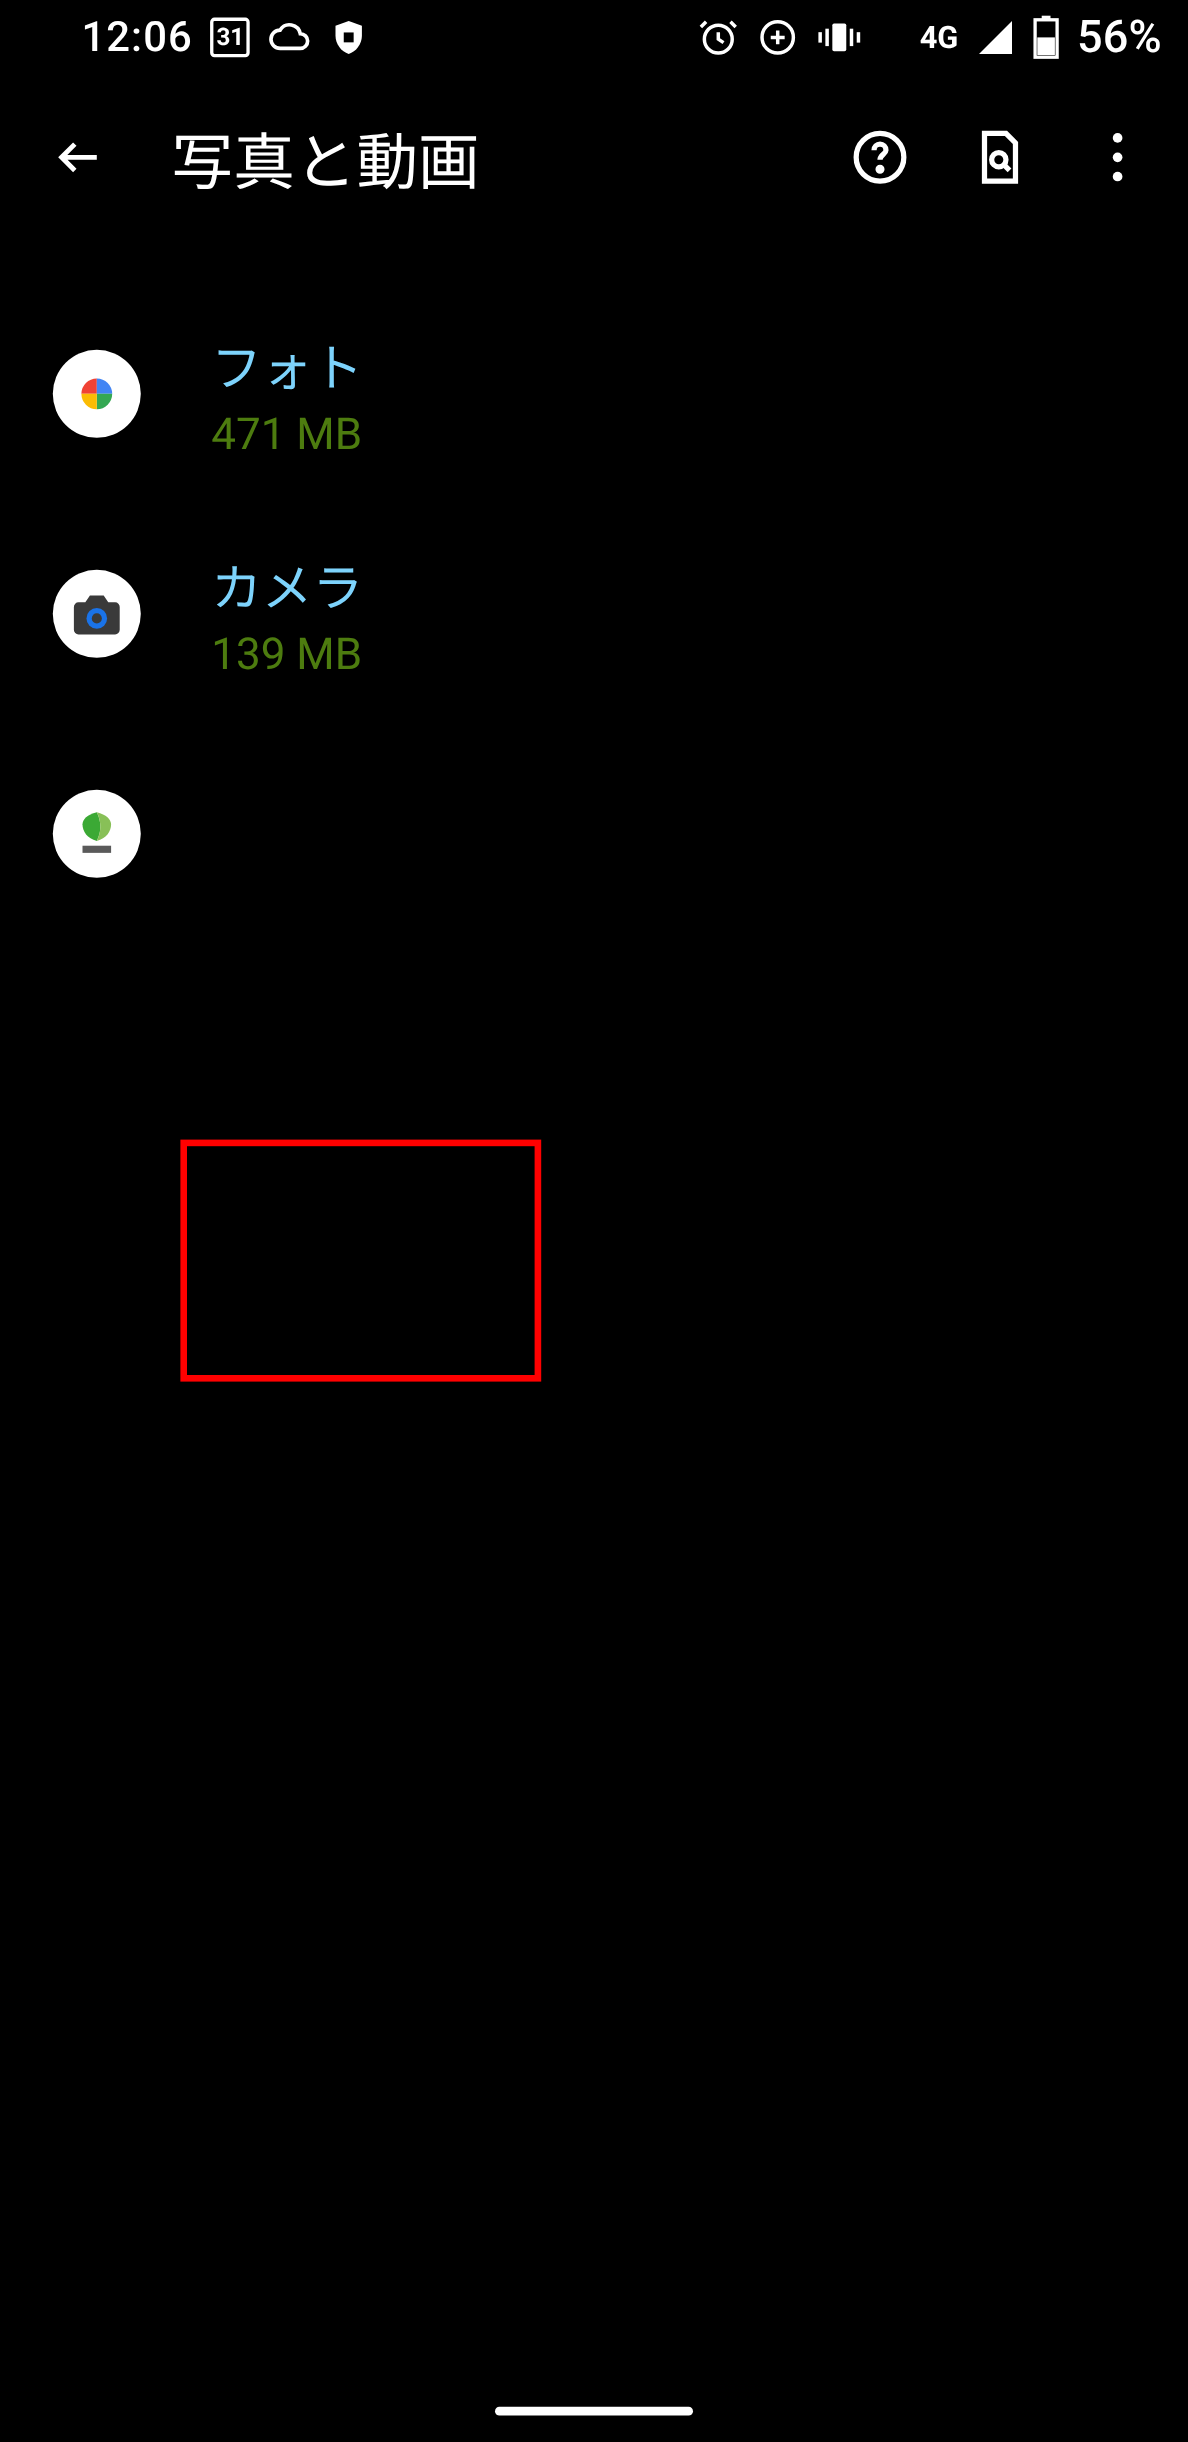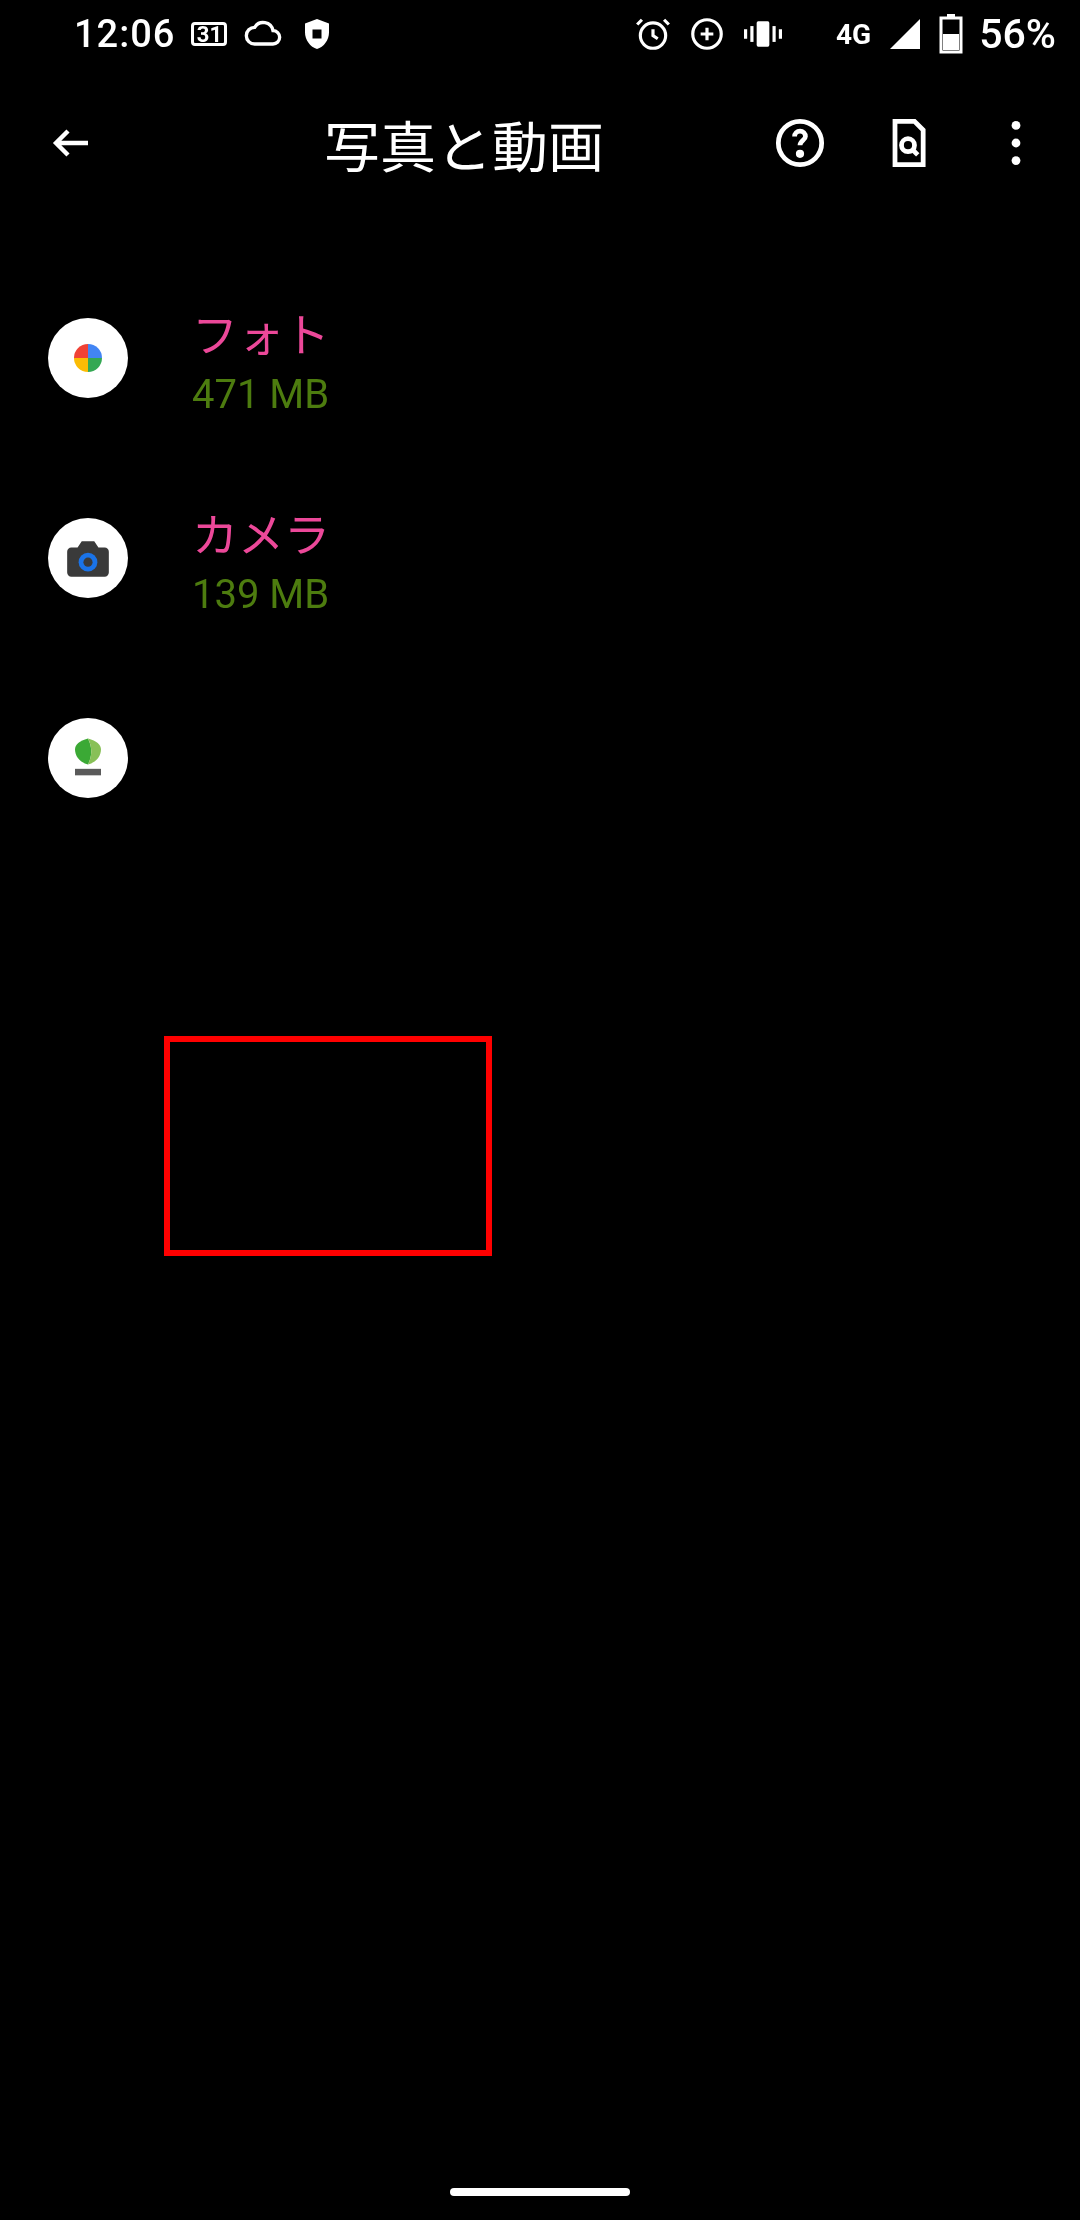--- a/index.html
+++ b/index.html
@@ -18,34 +18,33 @@
     display: flex;
     justify-content: space-between;
     align-items: center;
     padding: 8px 24px 8px 38px;
     height: 68px;
   }
   .status-left, .status-right { display: flex; align-items: center; gap: 16px; }
   .status-time { font-size: 38px; font-weight: 500; letter-spacing: 1px; margin-left: 36px; }
   .status-icon { display: inline-flex; align-items: center; justify-content: center; }
   .calendar-box {
-    width: 36px; height: 24px; border: 3px solid #fff; border-radius: 4px;
+    width: 36px; height: 36px; border: 3px solid #fff; border-radius: 4px;
     display: flex; align-items: center; justify-content: center;
     font-size: 22px; font-weight: 700;
   }
   .status-4g { font-size: 28px; font-weight: 700; margin-left: 36px; }
   .status-batt { font-size: 41px; font-weight: 500; }
 
   
   .app-bar {
     display: flex;
     align-items: center;
     height: 150px;
     padding: 0 24px 0 44px;
-    text-align: center;
   }
   .app-bar-title {
     font-size: 56px;
     font-weight: 400;
     margin-left: 56px;
     flex: 1;
   }
   .app-bar-actions { display: flex; align-items: center; gap: 52px; margin-right: 12px;}
   .icon-btn { width: 56px; height: 56px; display: flex; align-items: center; justify-content: center; }
 
@@ -59,21 +58,21 @@
   }
   .item-icon {
     width: 80px; height: 80px; border-radius: 50%;
     background: #ffffff;
     display: flex; align-items: center; justify-content: center;
     flex-shrink: 0;
   }
   .item-icon.blue { background: #3b82f6; border-radius: 12px; }
   .item-icon.gray { background: none; }
   .item-text { margin-left: 64px; display: flex; flex-direction: column; gap: 6px; }
-  .item-title { font-size: 46px; color: #ec4899; }
+  .item-title { font-size: 46px; color: #7dd3fc; }
   .item-sub { font-size: 40px; color: #4d7c0f; }
 
   .highlight-box {
     position: absolute;
     border: 6px solid #ff0000;
     left: 164px;
     top: 1036px;
     width: 328px;
     height: 220px;
     pointer-events: none;

